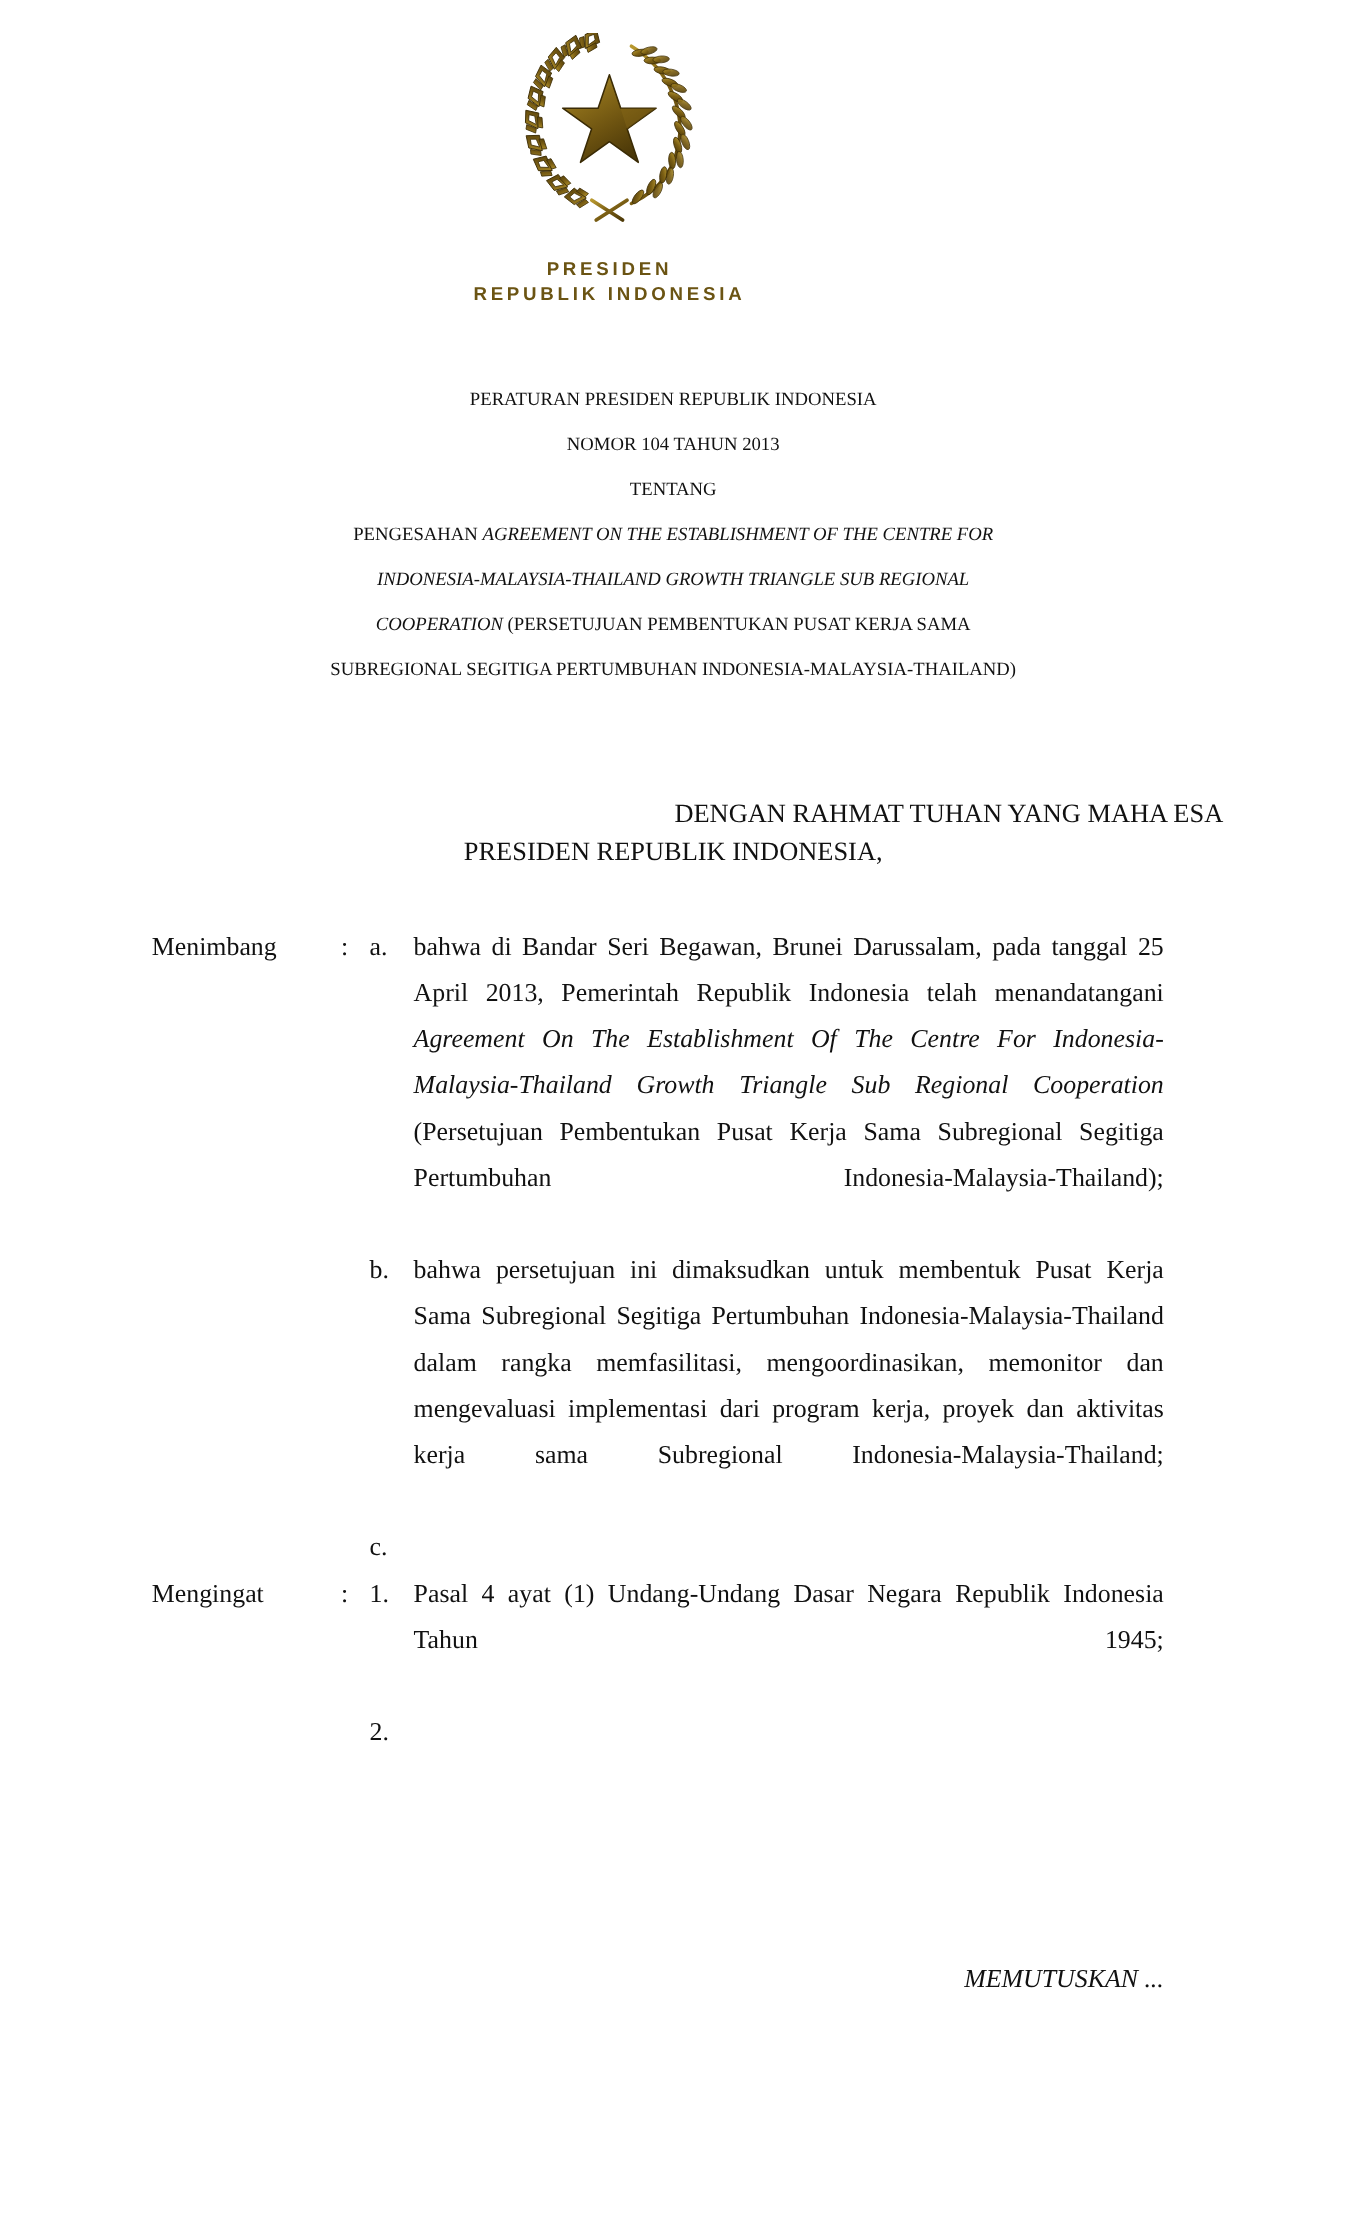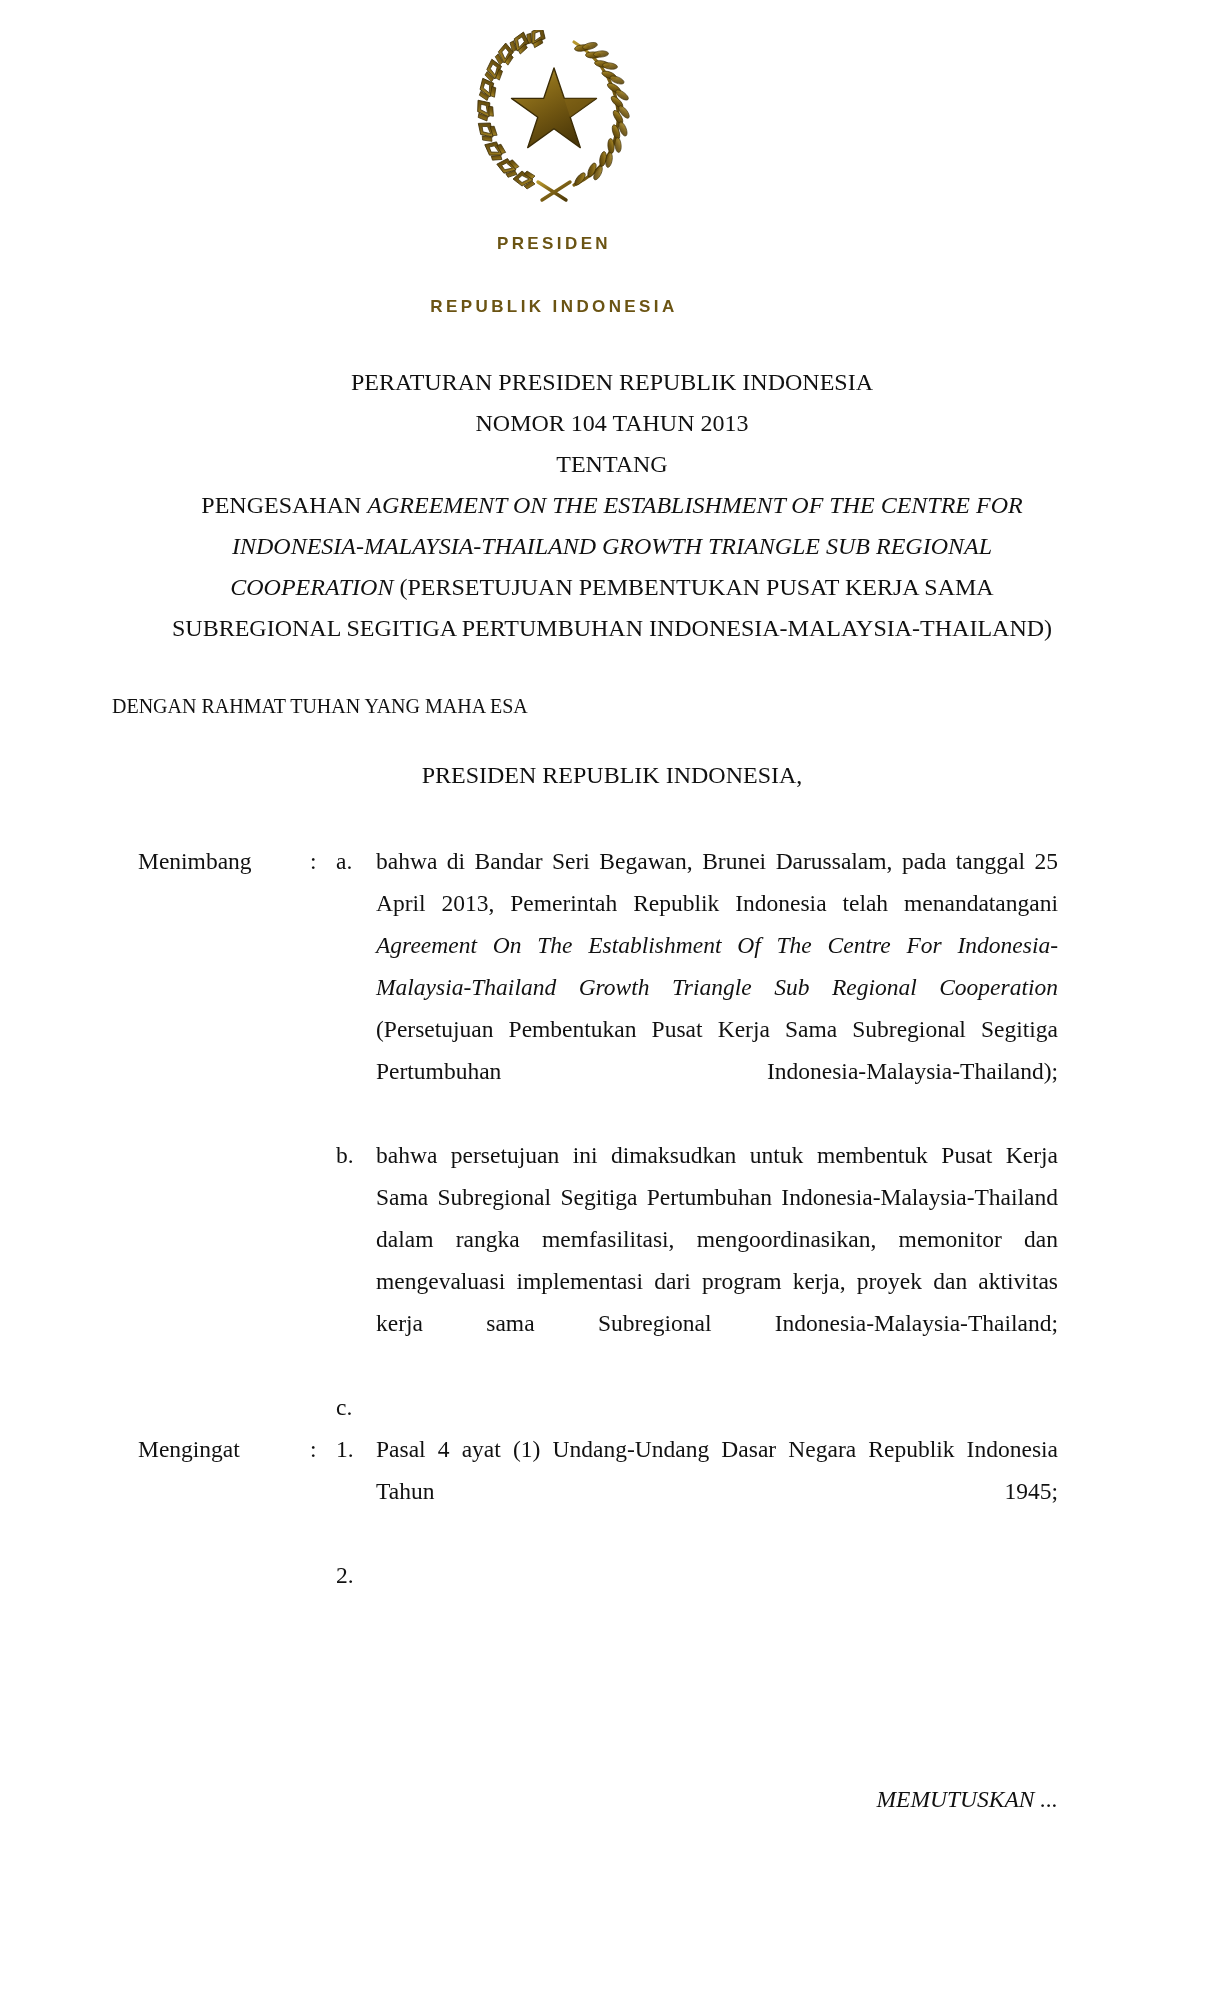--- a/index.html
+++ b/index.html
@@ -44,43 +44,42 @@
   }
   .letterhead-text .lh-line1 {
     display: block;
     font-size: 17px;
     letter-spacing: 3.4px;
   }
   .letterhead-text .lh-line2 {
     display: block;
     font-size: 17px;
     letter-spacing: 3.4px;
-    margin-top: 40px;
   }
 
   
   .title-block {
     position: absolute;
     left: 112px;
-    top: 362px;
+    top: 342px;
     width: 1000px;
     text-align: center;
-    font-size: 24px;
+    font-size: 17px;
     line-height: 41px;
   }
   .title-block .tline { display: block; }
   .title-block i { font-style: italic; }
 
   .enact-line {
     position: absolute;
     left: 112px;
-    top: 686px;
+    top: 720px;
     width: 1000px;
-    text-align: left;
-    font-size: 20px;
+    text-align: right;
+    font-size: 24px;
     line-height: 41px;
   }
   .institution-line {
     position: absolute;
     left: 112px;
     top: 755px;
     width: 1000px;
     text-align: center;
     font-size: 24px;
     line-height: 41px;

